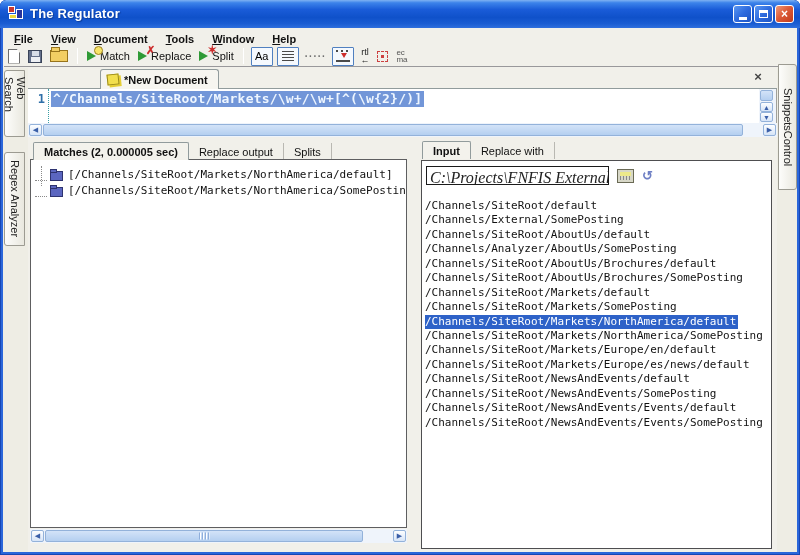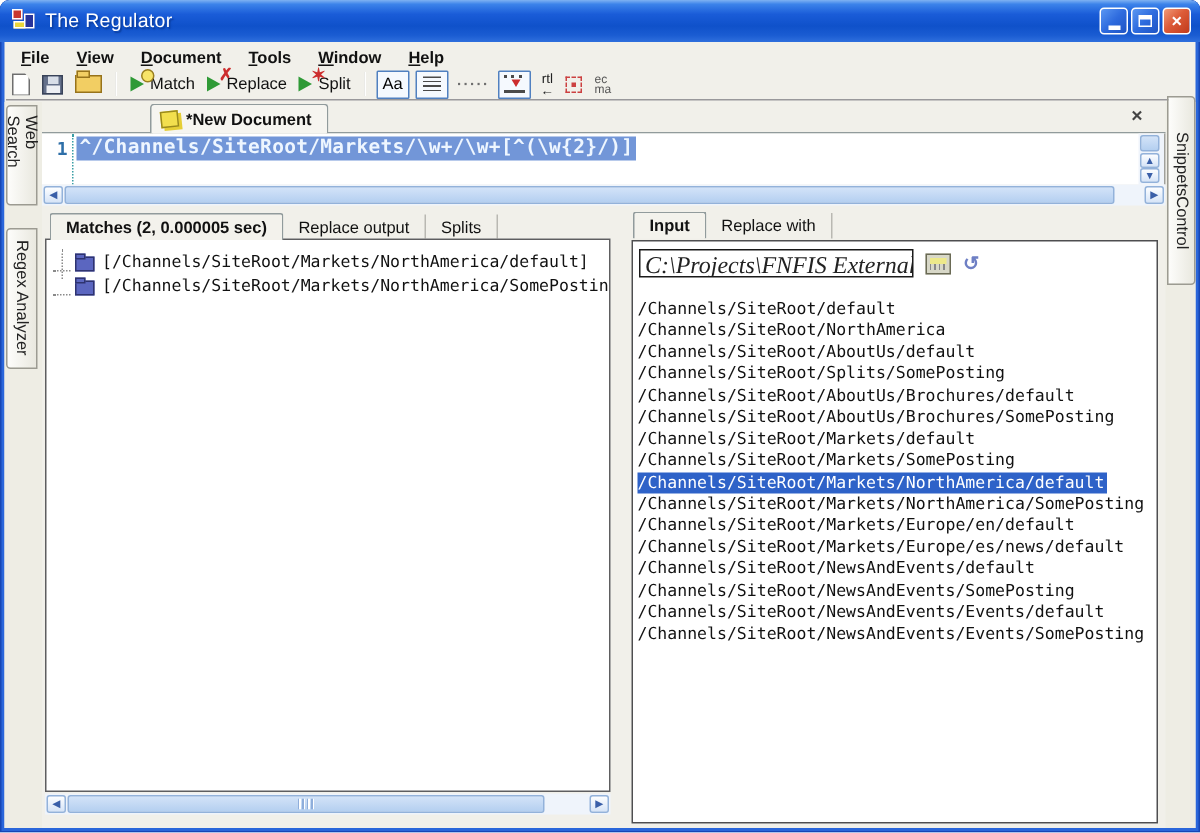--- a/index.html
+++ b/index.html
@@ -11,21 +11,21 @@
             box-shadow: inset 0 0 0 1px #1746B4; }
 
   
   .titlebar { position:absolute; left:0; top:0; width:800px; height:28px;
     background: linear-gradient(180deg,#7FB2F2 0%,#3C83EA 10%,#1A5CD8 34%,#0F51CA 62%,#1A5CD2 84%,#2F6FDD 100%);
     border-radius:6px 6px 0 0; }
   .app-icon { position:absolute; left:8px; top:6px; width:16px; height:15px; }
   .app-icon .sq-red   { position:absolute; left:0;  top:0;  width:7px; height:7px; background:#C8382F; border:1px solid #fff; }
   .app-icon .sq-yellow{ position:absolute; left:1px; top:8px; width:8px; height:5px; background:#E9D63B; border:1px solid #fff; }
   .app-icon .sq-blue  { position:absolute; left:8px; top:3px; width:7px; height:10px; background:#27339B; border:1px solid #fff; }
-  .title-text { position:absolute; left:30px; top:6px; color:#fff; font-weight:normal;
+  .title-text { position:absolute; left:30px; top:6px; color:#fff; font-weight:bold;
     font-size:13px; text-shadow:1px 1px 1px #0A3C9C; letter-spacing:.2px; }
   .win-controls { position:absolute; right:6px; top:5px; display:flex; gap:2px; }
   .winbtn { width:19px; height:18px; border:1px solid #fff; border-radius:3px;
     display:flex; align-items:center; justify-content:center; color:#fff;
     font-weight:bold; font-size:12px; line-height:1;
     background: linear-gradient(135deg,#5A97F2 0%,#2E6BDE 50%,#1E54C4 100%); }
   .winbtn.close { background: linear-gradient(135deg,#F09A78 0%,#DD5B38 45%,#C03A1C 100%); }
   .glyph-min { display:block; width:8px; height:3px; background:#fff; margin-top:9px; }
   .glyph-max { display:block; width:9px; height:8px; border:1px solid #fff; border-top:3px solid #fff; }
 
@@ -331,23 +331,23 @@
       <div class="ptab">Replace with</div>
     </div>
   <div class="input-box">
     <div class="path-row">
       <div class="path-input">C:\Projects\FNFIS External\Sample</div>
       <span class="icon-import"></span>
       <span class="icon-reload">↺</span>
     </div>
     <div class="input-lines">
         <div class="input-line">/Channels/SiteRoot/default</div>
-        <div class="input-line">/Channels/SiteRoot/NorthAmerica</div>
+        <div class="input-line">/Channels/External/SomePosting</div>
         <div class="input-line">/Channels/SiteRoot/AboutUs/default</div>
-        <div class="input-line">/Channels/SiteRoot/Splits/SomePosting</div>
+        <div class="input-line">/Channels/Analyzer/AboutUs/SomePosting</div>
         <div class="input-line">/Channels/SiteRoot/AboutUs/Brochures/default</div>
         <div class="input-line">/Channels/SiteRoot/AboutUs/Brochures/SomePosting</div>
         <div class="input-line">/Channels/SiteRoot/Markets/default</div>
         <div class="input-line">/Channels/SiteRoot/Markets/SomePosting</div>
         <div class="input-line selected">/Channels/SiteRoot/Markets/NorthAmerica/default</div>
         <div class="input-line">/Channels/SiteRoot/Markets/NorthAmerica/SomePosting</div>
         <div class="input-line">/Channels/SiteRoot/Markets/Europe/en/default</div>
         <div class="input-line">/Channels/SiteRoot/Markets/Europe/es/news/default</div>
         <div class="input-line">/Channels/SiteRoot/NewsAndEvents/default</div>
         <div class="input-line">/Channels/SiteRoot/NewsAndEvents/SomePosting</div>

